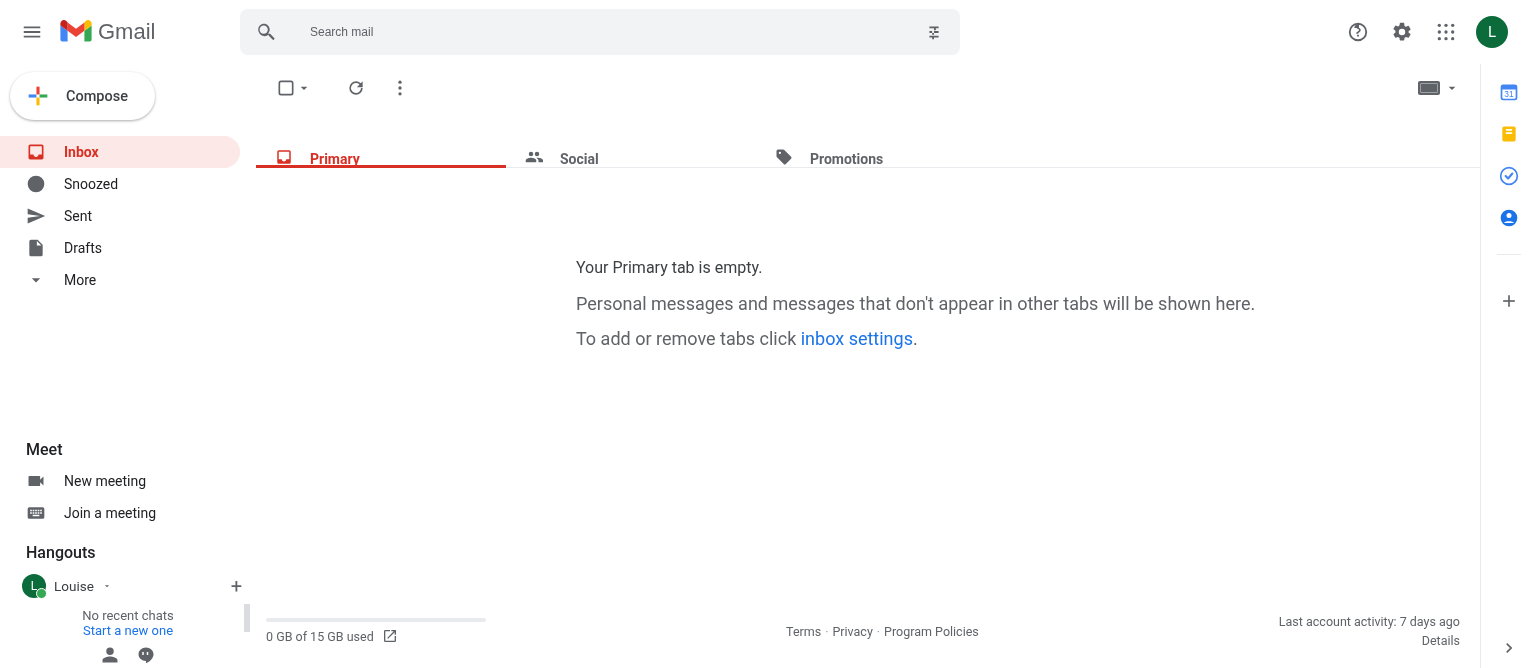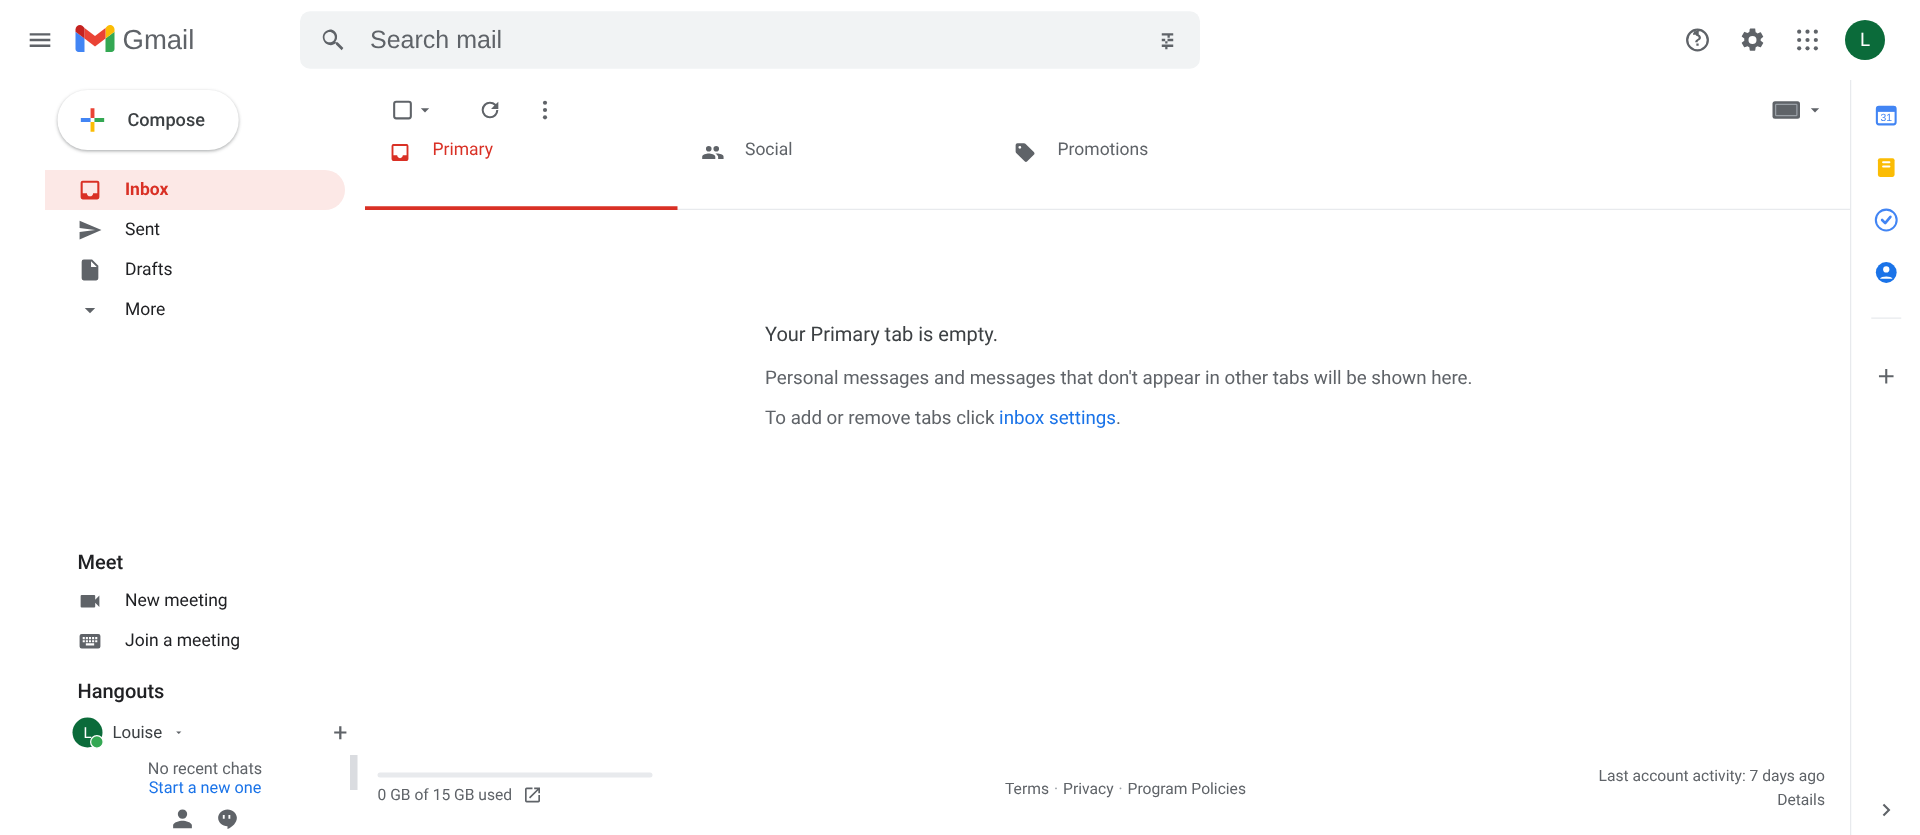--- a/index.html
+++ b/index.html
@@ -5,28 +5,28 @@
   * { box-sizing: border-box; margin: 0; padding: 0; }
   body { font-family: 'Google Sans', Roboto, Arial, sans-serif; font-size: 14px; color: #202124; overflow: hidden; width: 1536px; height: 668px; background: #fff; }
 
   
   .header { height: 64px; display: flex; align-items: center; padding: 0 20px 0 8px; border-bottom: 0px solid transparent; }
   .menu-btn { width: 48px; height: 48px; display: flex; align-items: center; justify-content: center; border-radius: 50%; cursor: pointer; margin-right: 4px; }
   .logo-wrap { display: flex; align-items: center; min-width: 180px; cursor: pointer; }
   .logo-text { font-size: 22px; color: #5f6368; margin-left: 6px; font-family: 'Product Sans', Arial, sans-serif; }
   .search-bar { flex: 0 0 720px; height: 46px; background: #f1f3f4; border-radius: 8px; display: flex; align-items: center; padding: 0 14px; margin-left: 0; }
   .search-bar .si { flex: 0 0 24px; display:flex; align-items:center; justify-content:center; fill:#5f6368;}
-  .search-input { border: none; background: transparent; outline: none; flex: 1; font-size: 20px; color: #5f6368; margin-left: 18px; }
+  .search-input { border: none; background: transparent; outline: none; flex: 1; font-size: 12px; color: #5f6368; margin-left: 32px; }
   .search-input::placeholder { color: #5f6368; }
   .header-right { margin-left: auto; display: flex; align-items: center; gap: 4px; padding-right: 8px; }
   .hdr-icon-btn { width: 40px; height: 40px; display:flex; align-items:center; justify-content:center; border-radius:50%; cursor:pointer; fill:#5f6368; }
   .avatar { width: 32px; height: 32px; border-radius: 50%; background:#0b6b3a; color:#fff; display:flex; align-items:center; justify-content:center; font-size:15px; cursor:pointer; margin-left:6px;}
 
   
-  .body-row { display:flex; height: 604px; padding-left: 36px; }
+  .body-row { display:flex; height: 604px; }
   .sidebar { width: 256px; flex: 0 0 256px; padding-top: 8px; display:flex; flex-direction:column;}
   .compose { margin: 0 0 16px 10px; height: 48px; width: 145px; border-radius: 24px; background:#fff; box-shadow: 0 1px 3px rgba(60,64,67,.3), 0 1px 2px rgba(60,64,67,.15); display:flex; align-items:center; gap:14px; padding-left:14px; cursor:pointer; font-size:14.5px; color:#3c4043; font-weight:500;}
   .nav { list-style:none; }
   .nav li { height: 32px; display:flex; align-items:center; padding-left: 26px; border-top-right-radius:16px; border-bottom-right-radius:16px; cursor:pointer; color:#202124; font-size:14px; gap:18px; margin-right:16px;}
   .nav li .ic { width:20px; height:20px; display:flex; align-items:center; justify-content:center; fill:#5f6368;}
   .nav li.active { background:#fce8e6; color:#d93025; font-weight:700;}
   .nav li.active .ic { fill:#d93025; }
   .section-title { font-size:16px; font-weight:500; padding: 0 0 6px 26px; color:#202124;}
   .meet-block { margin-top: auto; }
   .meet-item { height:32px; display:flex; align-items:center; padding-left:26px; gap:18px; cursor:pointer; font-size:14px;}
@@ -45,29 +45,29 @@
   .main { flex:1; display:flex; flex-direction:column; border-left:0; }
   .toolbar { height:48px; display:flex; align-items:center; padding: 0 16px; gap: 4px; border-bottom:0; }
   .tb-btn { width:40px;height:40px; display:flex; align-items:center; justify-content:center; border-radius:50%; cursor:pointer; fill:#5f6368;}
   .tb-select { display:flex; align-items:center; gap:0px; padding-left:4px;}
   .tb-spacer { flex:1;}
   .input-ind { display:flex; align-items:center; gap:4px; cursor:pointer; fill:#5f6368; padding-right:4px;}
   .kbd-chip{ width:22px;height:14px; background:#5f6368; border-radius:2px; position:relative;}
   .kbd-chip::before{content:'';position:absolute;inset:2px;border:1px solid #9aa0a6;border-radius:1px;}
 
   .tabs { height:56px; display:flex; border-bottom:1px solid #e8eaed;}
-  .tab { width: 250px; display:flex; align-items:flex-start; gap:16px; padding-left:18px; cursor:pointer; color:#5f6368; font-size:14px; font-weight:400; position:relative;}
+  .tab { width: 250px; display:flex; align-items:flex-end; gap:16px; padding-left:18px; cursor:pointer; color:#5f6368; font-size:14px; font-weight:700; position:relative;}
   .tab .ic { width:20px;height:20px; fill:#5f6368; display:flex; align-items:center; justify-content:center;}
   .tab.active { color:#d93025;}
   .tab.active .ic { fill:#d93025;}
   .tab.active::after { content:''; position:absolute; left:0; right:0; bottom:-1px; height:3px; background:#d93025;}
 
   .empty { padding: 90px 0 0 320px; color:#5f6368; font-size:15px;}
   .empty .t1 { font-size:16px; color:#3c4043; margin-bottom:16px;}
-  .empty p { font-size:15px; margin-bottom:14px;}
+  .empty p { font-size:18px; margin-bottom:14px;}
   .empty a { color:#1a73e8; text-decoration:none; cursor:pointer;}
 
   .footer { margin-top:auto; display:flex; align-items:center; padding: 10px 20px 20px 10px; color:#5f6368; font-size:12.5px; gap:20px;}
   .storage { display:flex; flex-direction:column; gap:6px; width:220px;}
   .storage-bar { width:220px; height:4px; background:#e8eaed; border-radius:2px;}
   .storage-row { display:flex; align-items:center; gap:8px;}
   .foot-center { flex:1; text-align:center; display:flex; justify-content:center; gap:4px; align-items:center;}
   .foot-center span.sep{ color:#9aa0a6;}
   .foot-center a { color:#5f6368; text-decoration:none; cursor:pointer;}
   .foot-right { text-align:right; display:flex; flex-direction:column; gap:4px; align-items:flex-end;}
@@ -159,20 +159,28 @@
         <span class="ic">
             <svg width="20" height="20" viewBox="0 0 24 24">
               <path d="M19 3H5a2 2 0 00-2 2v14a2 2 0 002 2h14a2 2 0 002-2V5a2 2 0 00-2-2zm0 12h-4c0 1.66-1.34 3-3 3s-3-1.34-3-3H5V5h14v10z"></path>
             </svg>
           </span>
         <span>Inbox</span>
       </li>
       <li>
         <span class="ic">
             <svg width="20" height="20" viewBox="0 0 24 24">
+              <path d="M12 2a10 10 0 100 20 10 10 0 000-20zm.5 5H11v6l5.25 3.15.75-1.23-4.5-2.67V7z"></path>
+            </svg>
+          </span>
+        <span>Snoozed</span>
+      </li>
+      <li>
+        <span class="ic">
+            <svg width="20" height="20" viewBox="0 0 24 24">
               <path d="M2 21l21-9L2 3v7l15 2-15 2v7z"></path>
             </svg>
           </span>
         <span>Sent</span>
       </li>
       <li>
         <span class="ic">
             <svg width="20" height="20" viewBox="0 0 24 24">
               <path d="M14 2H6a2 2 0 00-2 2v16a2 2 0 002 2h12a2 2 0 002-2V8l-6-6zm-1 7V3.5L18.5 9H13z"></path>
             </svg>

